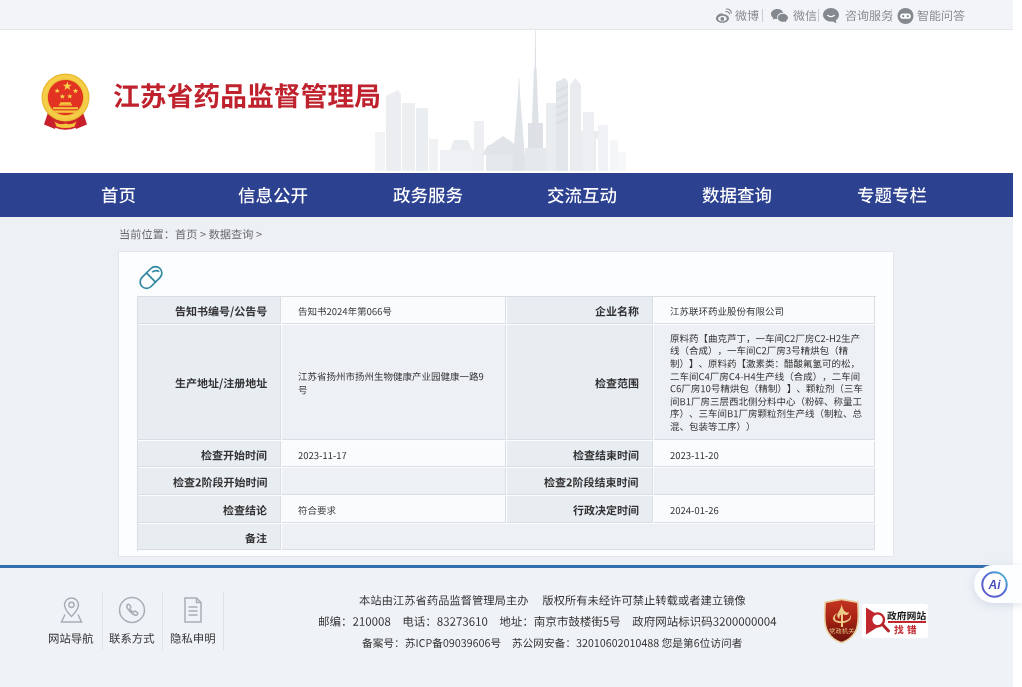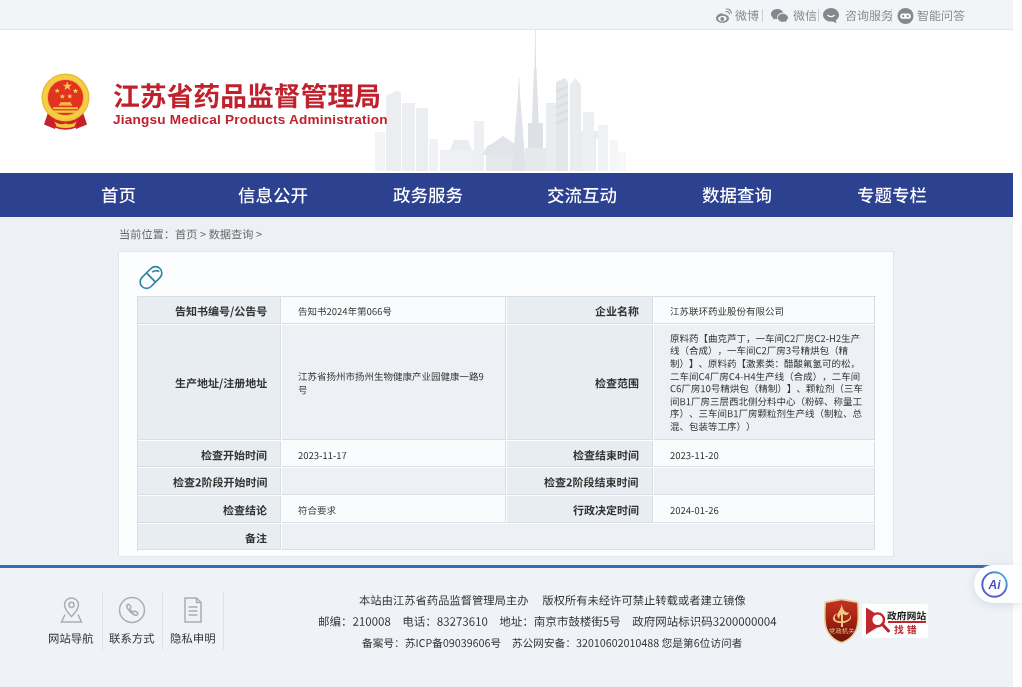--- a/index.html
+++ b/index.html
@@ -50,21 +50,20 @@
 <path d="M34.5 15.4 L35.3 17.1 L37.2 17.2 L35.7 18.4 L36.2 20.2 L34.5 19.2 L32.8 20.2 L33.3 18.4 L31.8 17.2 L33.7 17.1 Z" fill="#f6cf4b"></path>
 <path d="M21.4 20.9 L22.2 22.6 L24.1 22.7 L22.6 23.9 L23.1 25.7 L21.4 24.7 L19.7 25.7 L20.2 23.9 L18.7 22.7 L20.6 22.6 Z" fill="#f6cf4b"></path>
 <path d="M28.8 20.7 L29.6 22.4 L31.5 22.5 L30 23.7 L30.5 25.5 L28.8 24.5 L27.1 25.5 L27.6 23.7 L26.1 22.5 L28 22.4 Z" fill="#f6cf4b"></path>
 <path d="M18.6 31.2 L19.4 29.3 L29.6 29.3 L30.4 31.2 Z" fill="#f2c73e"></path>
 <rect x="18" y="31.2" width="13" height="1.4" fill="#f2c73e"></rect>
 <rect x="12" y="34.2" width="25" height="2" fill="#f2c73e"></rect>
 <rect x="10.4" y="37.4" width="28.2" height="2.4" fill="#f2c73e"></rect>
 <path d="M13.6 48.5 Q18 52.5 24.5 50.5 Q31 52.5 35.4 48.5 L33.5 53.5 Q24.5 56.5 15.5 53.5 Z" fill="#f2c73e"></path>
 <path d="M19 44.5 Q24.5 47.5 30 44.5 L30 46.5 Q24.5 49.5 19 46.5 Z" fill="#f2c73e"></path>
 </svg>
-  <div style="position:absolute;left:113px;top:112px;width:300px;height:18px;color:#bf222d;font-weight:bold;font-size:13.6px;letter-spacing:0.2px;font-family:'Liberation Sans',sans-serif">Jiangsu Medical Products Administration</div>
   <div style="position:absolute;left:0;top:173px;width:1013px;height:44px;background:#2c4190"></div>
   <div style="position:absolute;left:0;top:217px;width:1013px;height:348px;background:#edf1f6"></div>
   <div style="position:absolute;left:117.5px;top:251px;width:776.5px;height:306px;background:#fcfdfe;border:1px solid #e3e6ea"></div>
   <svg style="position:absolute;left:138px;top:264px" width="26" height="27" viewBox="0 0 26 27">
 <g transform="rotate(45 13 13.5)">
         <rect x="6.6" y="0.8" width="12.8" height="25.4" rx="6.4" fill="none" stroke="#2e87a0" stroke-width="1.7"></rect>
 <line x1="6.6" y1="13.5" x2="19.4" y2="13.5" stroke="#2e87a0" stroke-width="1.7"></line>
       </g>
 <path d="M14.2 8.2 Q17.8 5.4 21.3 7.6" stroke="#2e87a0" stroke-width="1.6" fill="none"></path>
     </svg>

